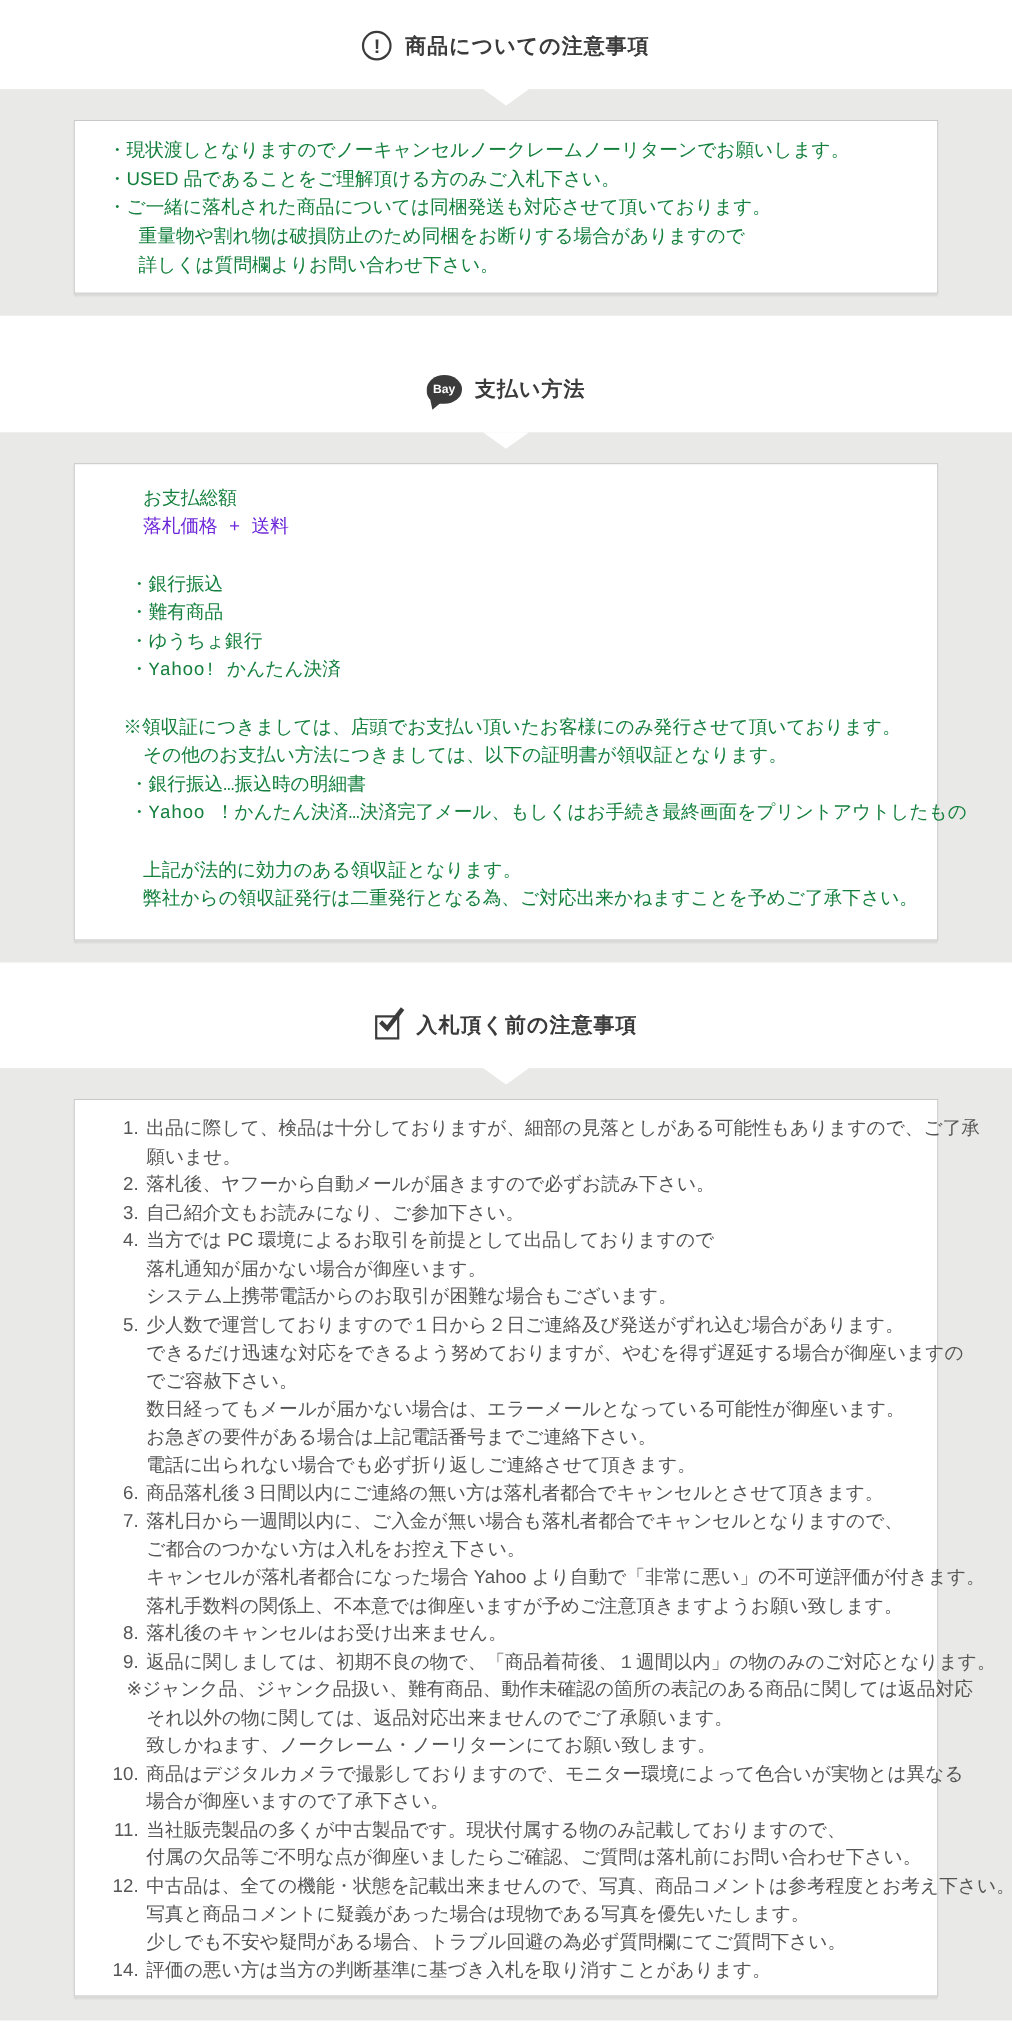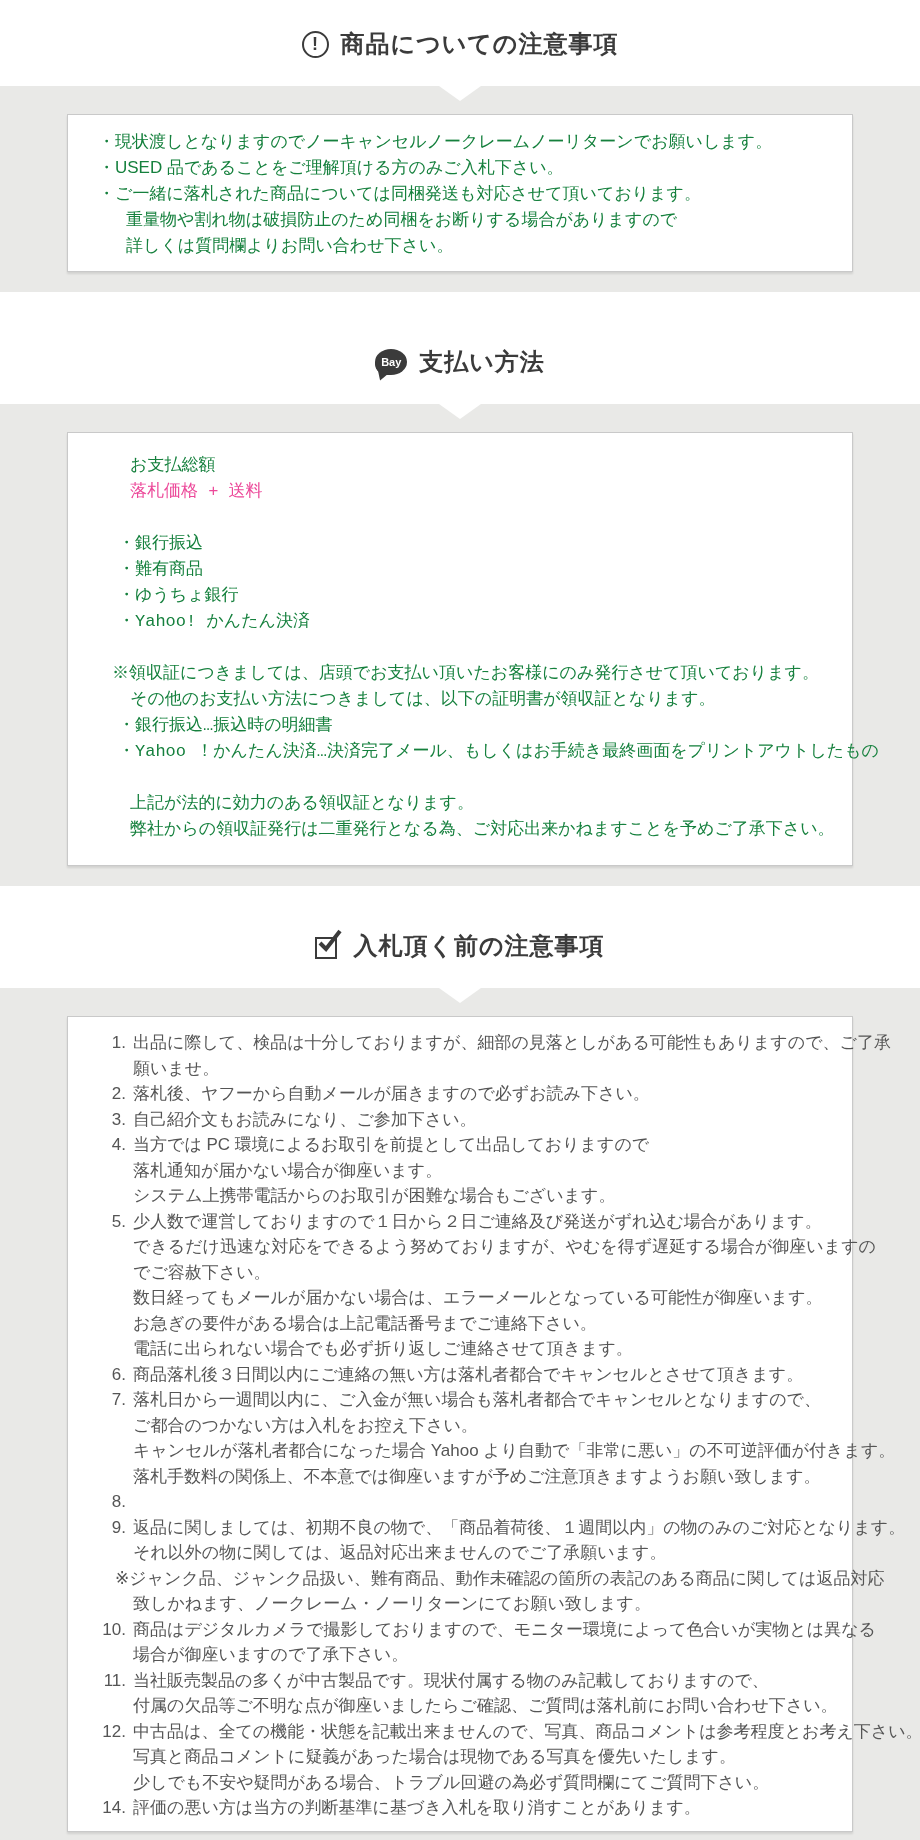--- a/index.html
+++ b/index.html
@@ -10,21 +10,21 @@
     -webkit-font-smoothing:antialiased;
   }
   
   .sec-header{
     display:flex;align-items:center;justify-content:center;gap:12px;
   }
   .s1 .sec-header{padding:28px 0 26px;}
   .s2 .sec-header{padding:54px 0 26px;}
   .s3 .sec-header{padding:44px 0 26px;}
   .sec-title{
-    font-size:24px;font-weight:bold;color:#3b3b3b;letter-spacing:1px;
+    font-size:19px;font-weight:bold;color:#3b3b3b;letter-spacing:1px;
   }
   
   .icon-excl{
     width:27px;height:27px;border:2.5px solid #3b3b3b;border-radius:50%;
     display:flex;align-items:center;justify-content:center;box-sizing:border-box;
     font-size:18px;font-weight:800;color:#3b3b3b;line-height:1;
   }
   
   .icon-bay{
     position:relative;width:32px;height:26px;background:#3b3b3b;
@@ -62,21 +62,21 @@
   .box3{padding:13px 28px 10px;}
   
   .line{
     font-size:17px;line-height:26px;min-height:26px;
     white-space:nowrap;color:#15803d;
   }
   .line.i1{padding-left:14px;}
   .line.i2{padding-left:20px;}
   .line.i3{padding-left:32px;}
   .line.i4{padding-left:28px;}
-  .line.blue{color:#ec4899;}
+  .line.blue{color:#6d28d9;}
   
   .row{display:flex;font-size:17px;line-height:25.5px;min-height:25.5px;white-space:nowrap;}
   .row .num{width:30px;flex-shrink:0;text-align:right;margin-right:7px;}
   .row .txt{flex-shrink:0;}
   .row.inote .txt{margin-left:-18px;}
 </style>
 </head>
 <body>
 
 <div class="section s1">
@@ -246,32 +246,33 @@
         <div class="row">
           <span class="num"></span>
           <span class="txt">キャンセルが落札者都合になった場合 Yahoo より自動で「非常に悪い」の不可逆評価が付きます。</span>
         </div>
         <div class="row">
           <span class="num"></span>
           <span class="txt">落札手数料の関係上、不本意では御座いますが予めご注意頂きますようお願い致します。</span>
         </div>
         <div class="row">
           <span class="num">8.</span>
+          <span class="txt">落札後のキャンセルはお受け出来ません。</span>
         </div>
         <div class="row">
           <span class="num">9.</span>
           <span class="txt">返品に関しましては、初期不良の物で、「商品着荷後、１週間以内」の物のみのご対応となります。</span>
         </div>
+        <div class="row inote">
+          <span class="num"></span>
+          <span class="txt">※ジャンク品、ジャンク品扱い、難有商品、動作未確認の箇所の表記のある商品に関しては返品対応</span>
+        </div>
         <div class="row">
           <span class="num"></span>
           <span class="txt">それ以外の物に関しては、返品対応出来ませんのでご了承願います。</span>
-        </div>
-        <div class="row inote">
-          <span class="num"></span>
-          <span class="txt">※ジャンク品、ジャンク品扱い、難有商品、動作未確認の箇所の表記のある商品に関しては返品対応</span>
         </div>
         <div class="row">
           <span class="num"></span>
           <span class="txt">致しかねます、ノークレーム・ノーリターンにてお願い致します。</span>
         </div>
         <div class="row">
           <span class="num">10.</span>
           <span class="txt">商品はデジタルカメラで撮影しておりますので、モニター環境によって色合いが実物とは異なる</span>
         </div>
         <div class="row">

